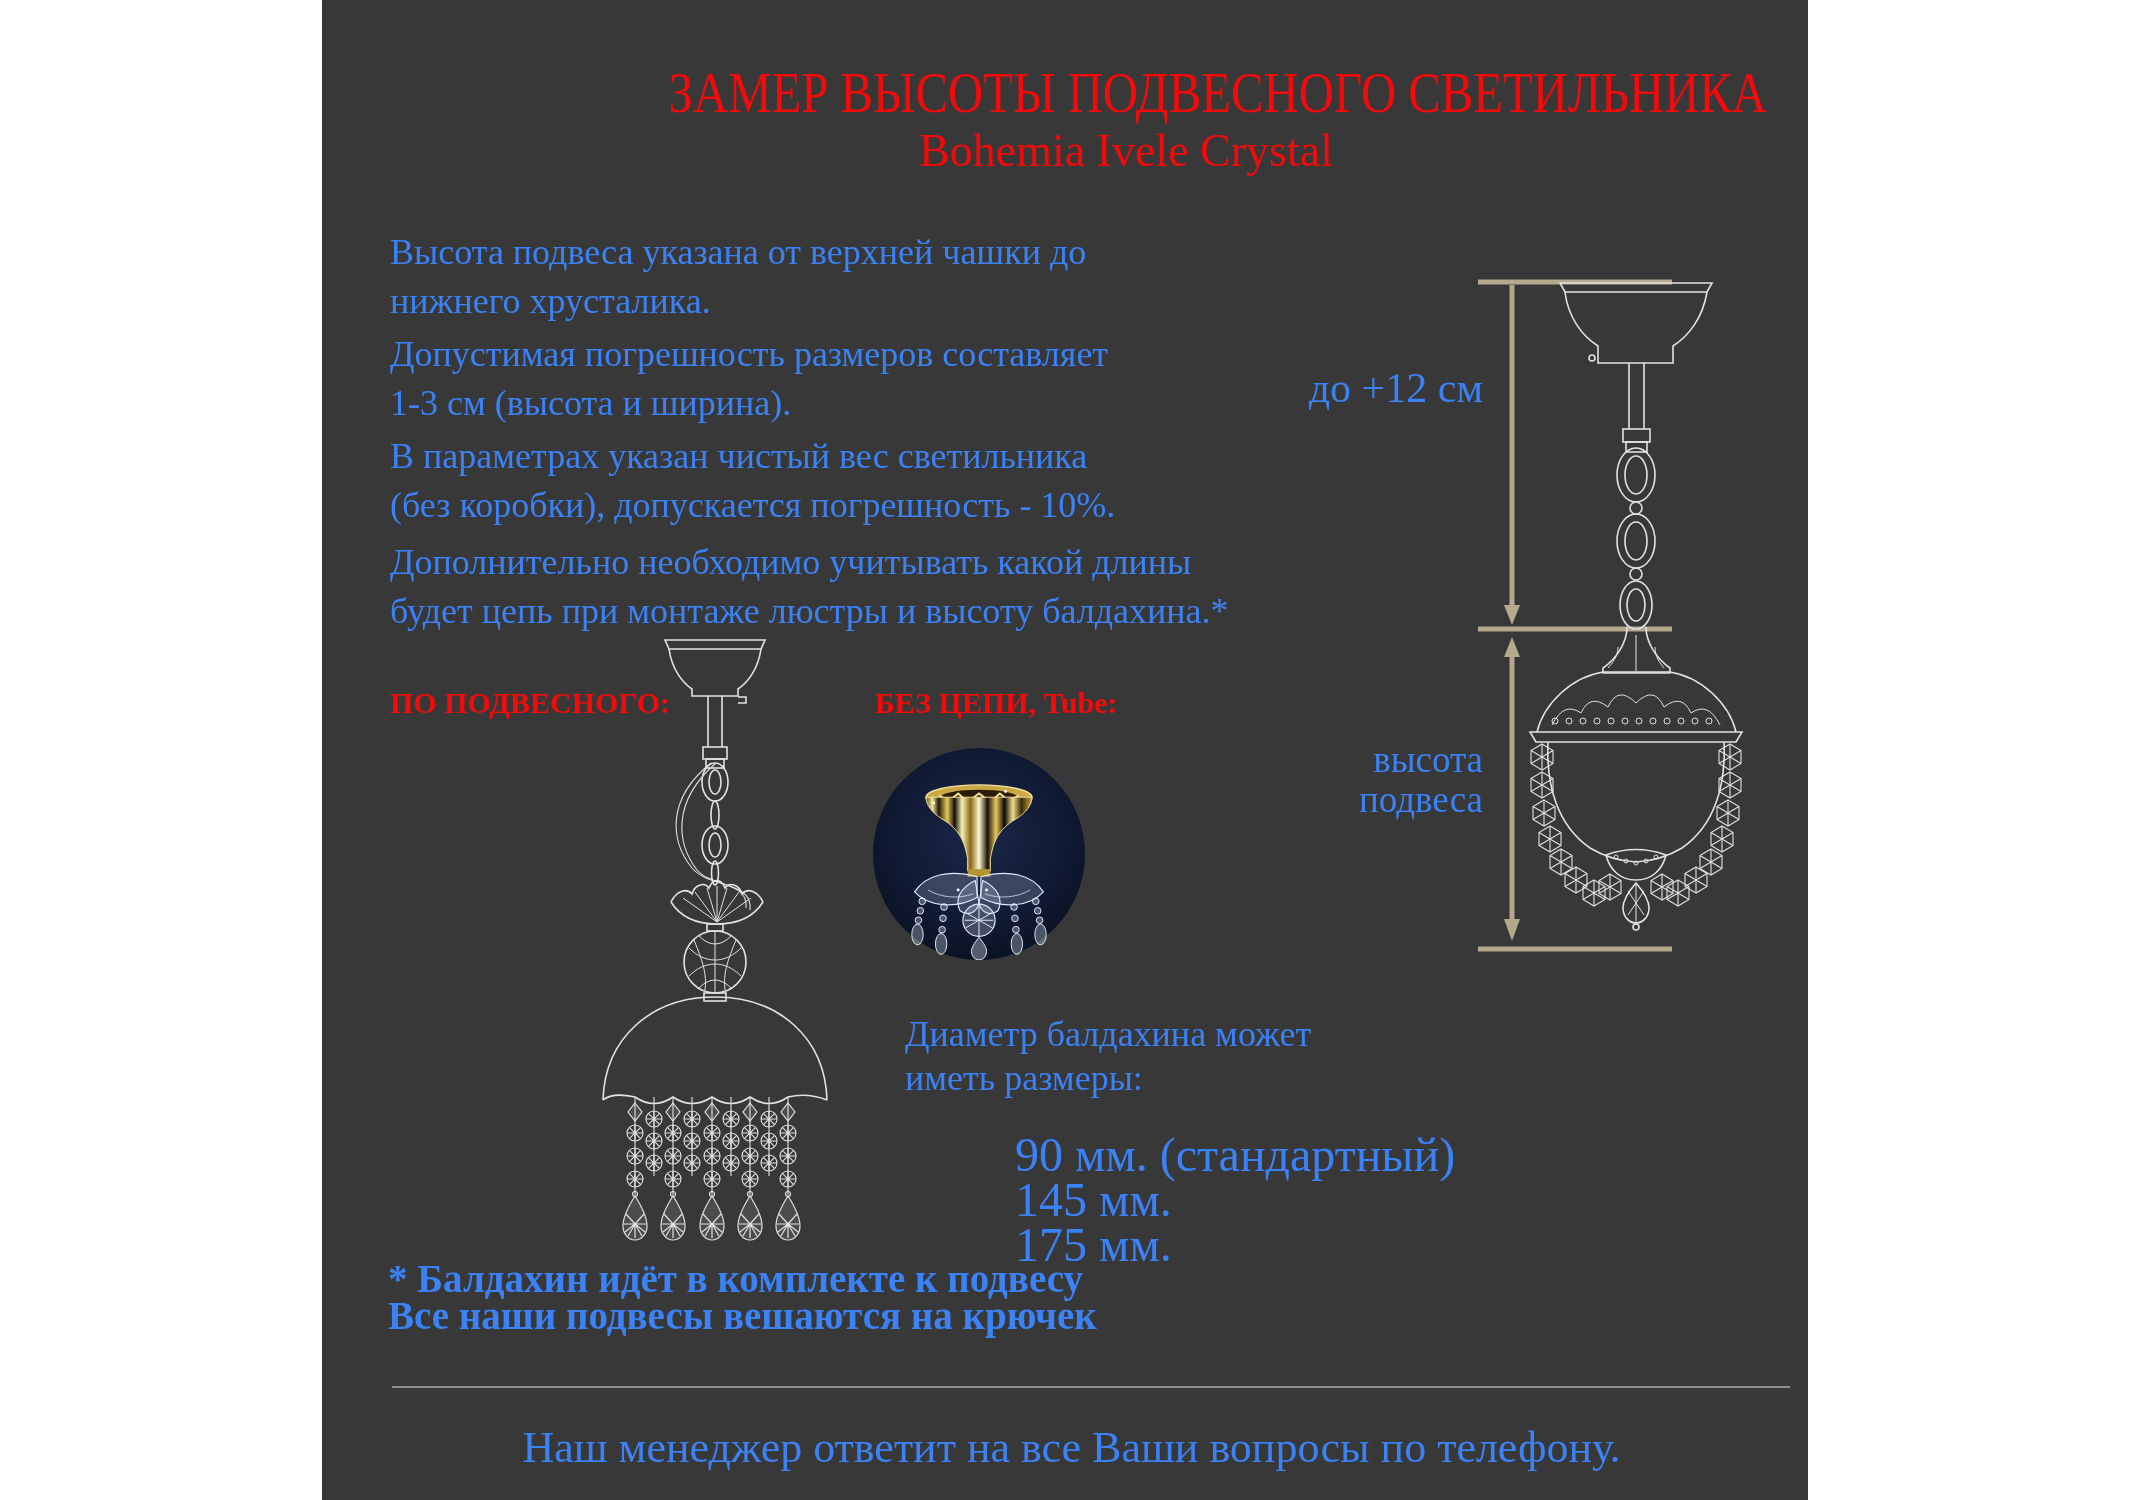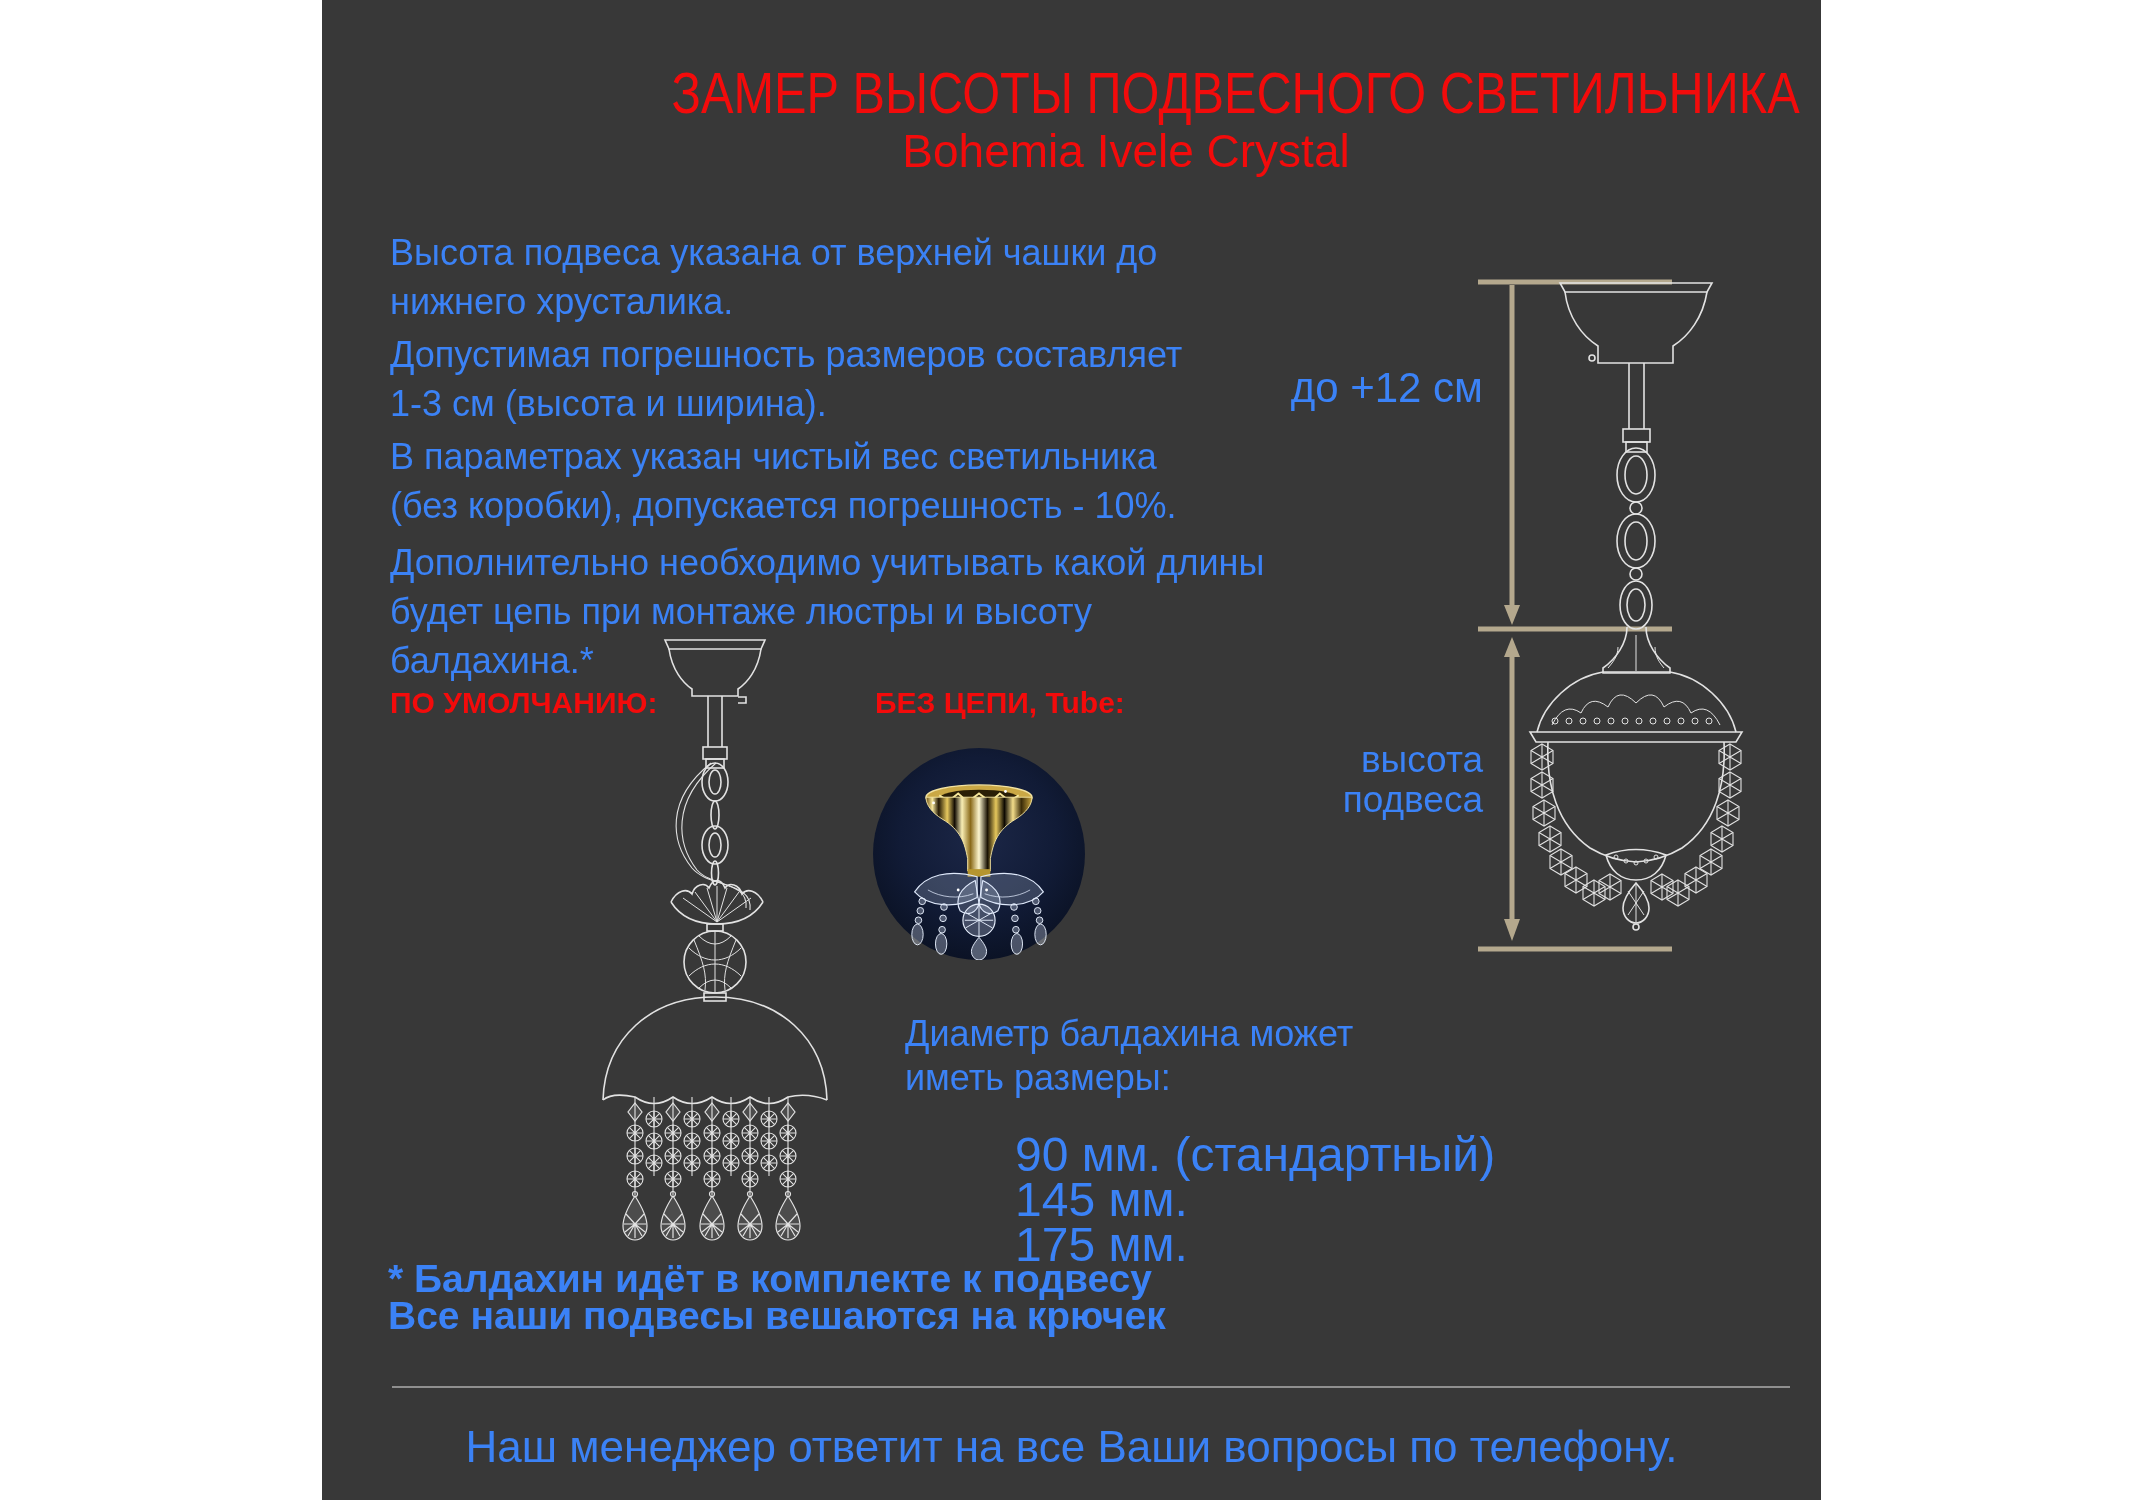--- a/index.html
+++ b/index.html
@@ -1,17 +1,17 @@
 <!DOCTYPE html>
 <html><head>
 <meta charset="utf-8">
 <style>
   html,body{margin:0;padding:0;background:#ffffff;}
-  .page{position:relative;width:2143px;height:1500px;background:#ffffff;overflow:hidden;
-        font-family:Liberation Sans, sans-serif;}
+  .page{position:relative;width:1808px;height:1500px;background:#ffffff;overflow:hidden;
+        font-family:Liberation Serif, serif;}
   .panel{position:absolute;left:322px;top:0;width:1499px;height:1500px;background:#383838;}
   .abs{position:absolute;}
   .red{color:#f30b0b;}
   .txt{color:#3b82f6;}
   .prewrap{white-space:pre-line;}
   .header-block{left:564px;top:62px;width:1124px;text-align:center;}
   .title{font-size:58px;line-height:62px;font-weight:400;letter-spacing:0;}
   .title-inner{display:inline-block;transform:scaleX(.84);transform-origin:50% 50%;white-space:nowrap;}
   .subtitle{font-size:46px;line-height:50px;font-weight:400;margin-top:2px;text-align:center;}
   .para{left:390px;width:880px;font-size:36px;line-height:49px;font-weight:400;margin:0;}
@@ -39,21 +39,21 @@
 
   <p class="abs para txt prewrap" style="top:228px">Высота подвеса указана от верхней чашки до
 нижнего хрусталика.</p>
   <p class="abs para txt prewrap" style="top:330px">Допустимая погрешность размеров составляет
 1-3 см (высота и ширина).</p>
   <p class="abs para txt prewrap" style="top:432px">В параметрах указан чистый вес светильника
 (без коробки), допускается погрешность - 10%.</p>
   <p class="abs para txt prewrap" style="top:538px">Дополнительно необходимо учитывать какой длины
 будет цепь при монтаже люстры и высоту балдахина.*</p>
 
-  <div class="abs variant-label red" style="left:390px;top:686px">ПО УМОЛЧАНИЮ:</div>
+  <div class="abs variant-label red" style="left:390px;top:686px">ПО ПОДВЕСНОГО:</div>
   <div class="abs variant-label red" style="left:875px;top:686px">БЕЗ ЦЕПИ, Tube:</div>
 
   <svg class="abs" style="left:595px;top:630px" width="240" height="620" viewBox="0 0 240 620">
     <defs>
       <g id="rz" stroke="#e2e2e2" stroke-width="1.1" fill="none">
         <circle r="8"></circle>
         <path d="M-8,0H8 M0,-8V8 M-5.7,-5.7L5.7,5.7 M-5.7,5.7L5.7,-5.7"></path>
       </g>
       <g id="drp" stroke="#e2e2e2" stroke-width="1.2" fill="rgba(255,255,255,0.10)">
         <circle cx="0" cy="-26" r="2.5" fill="none"></circle>

